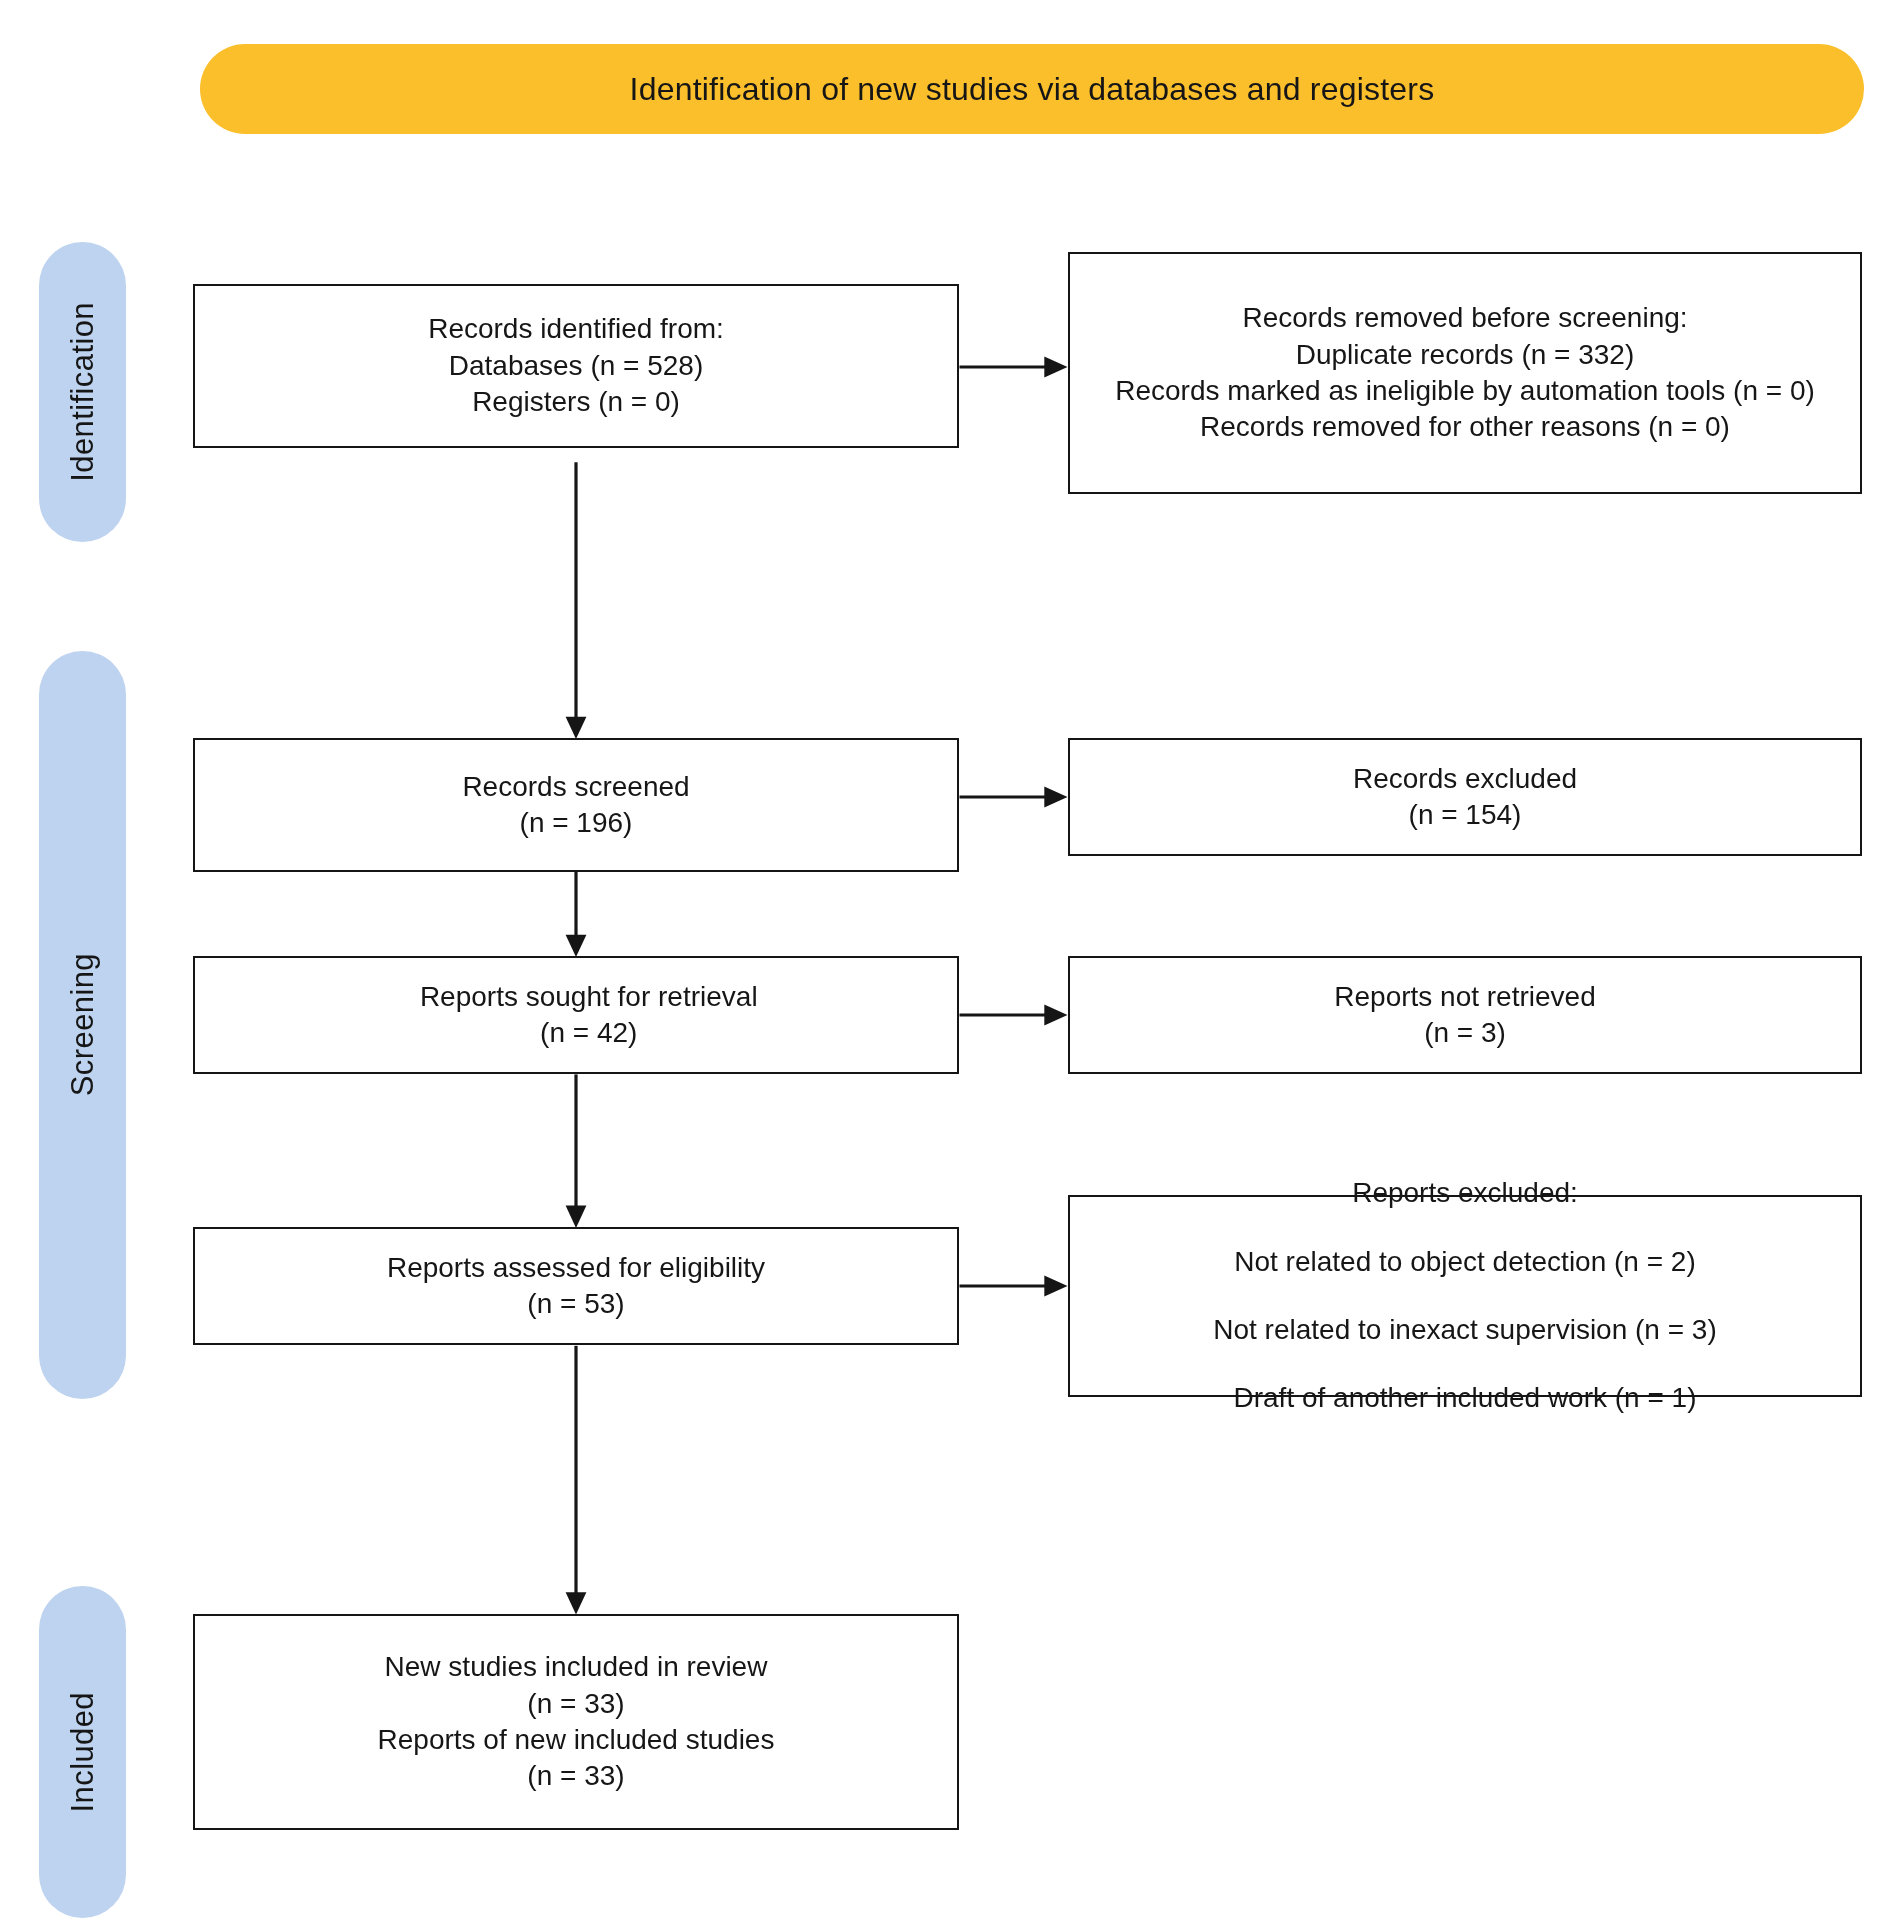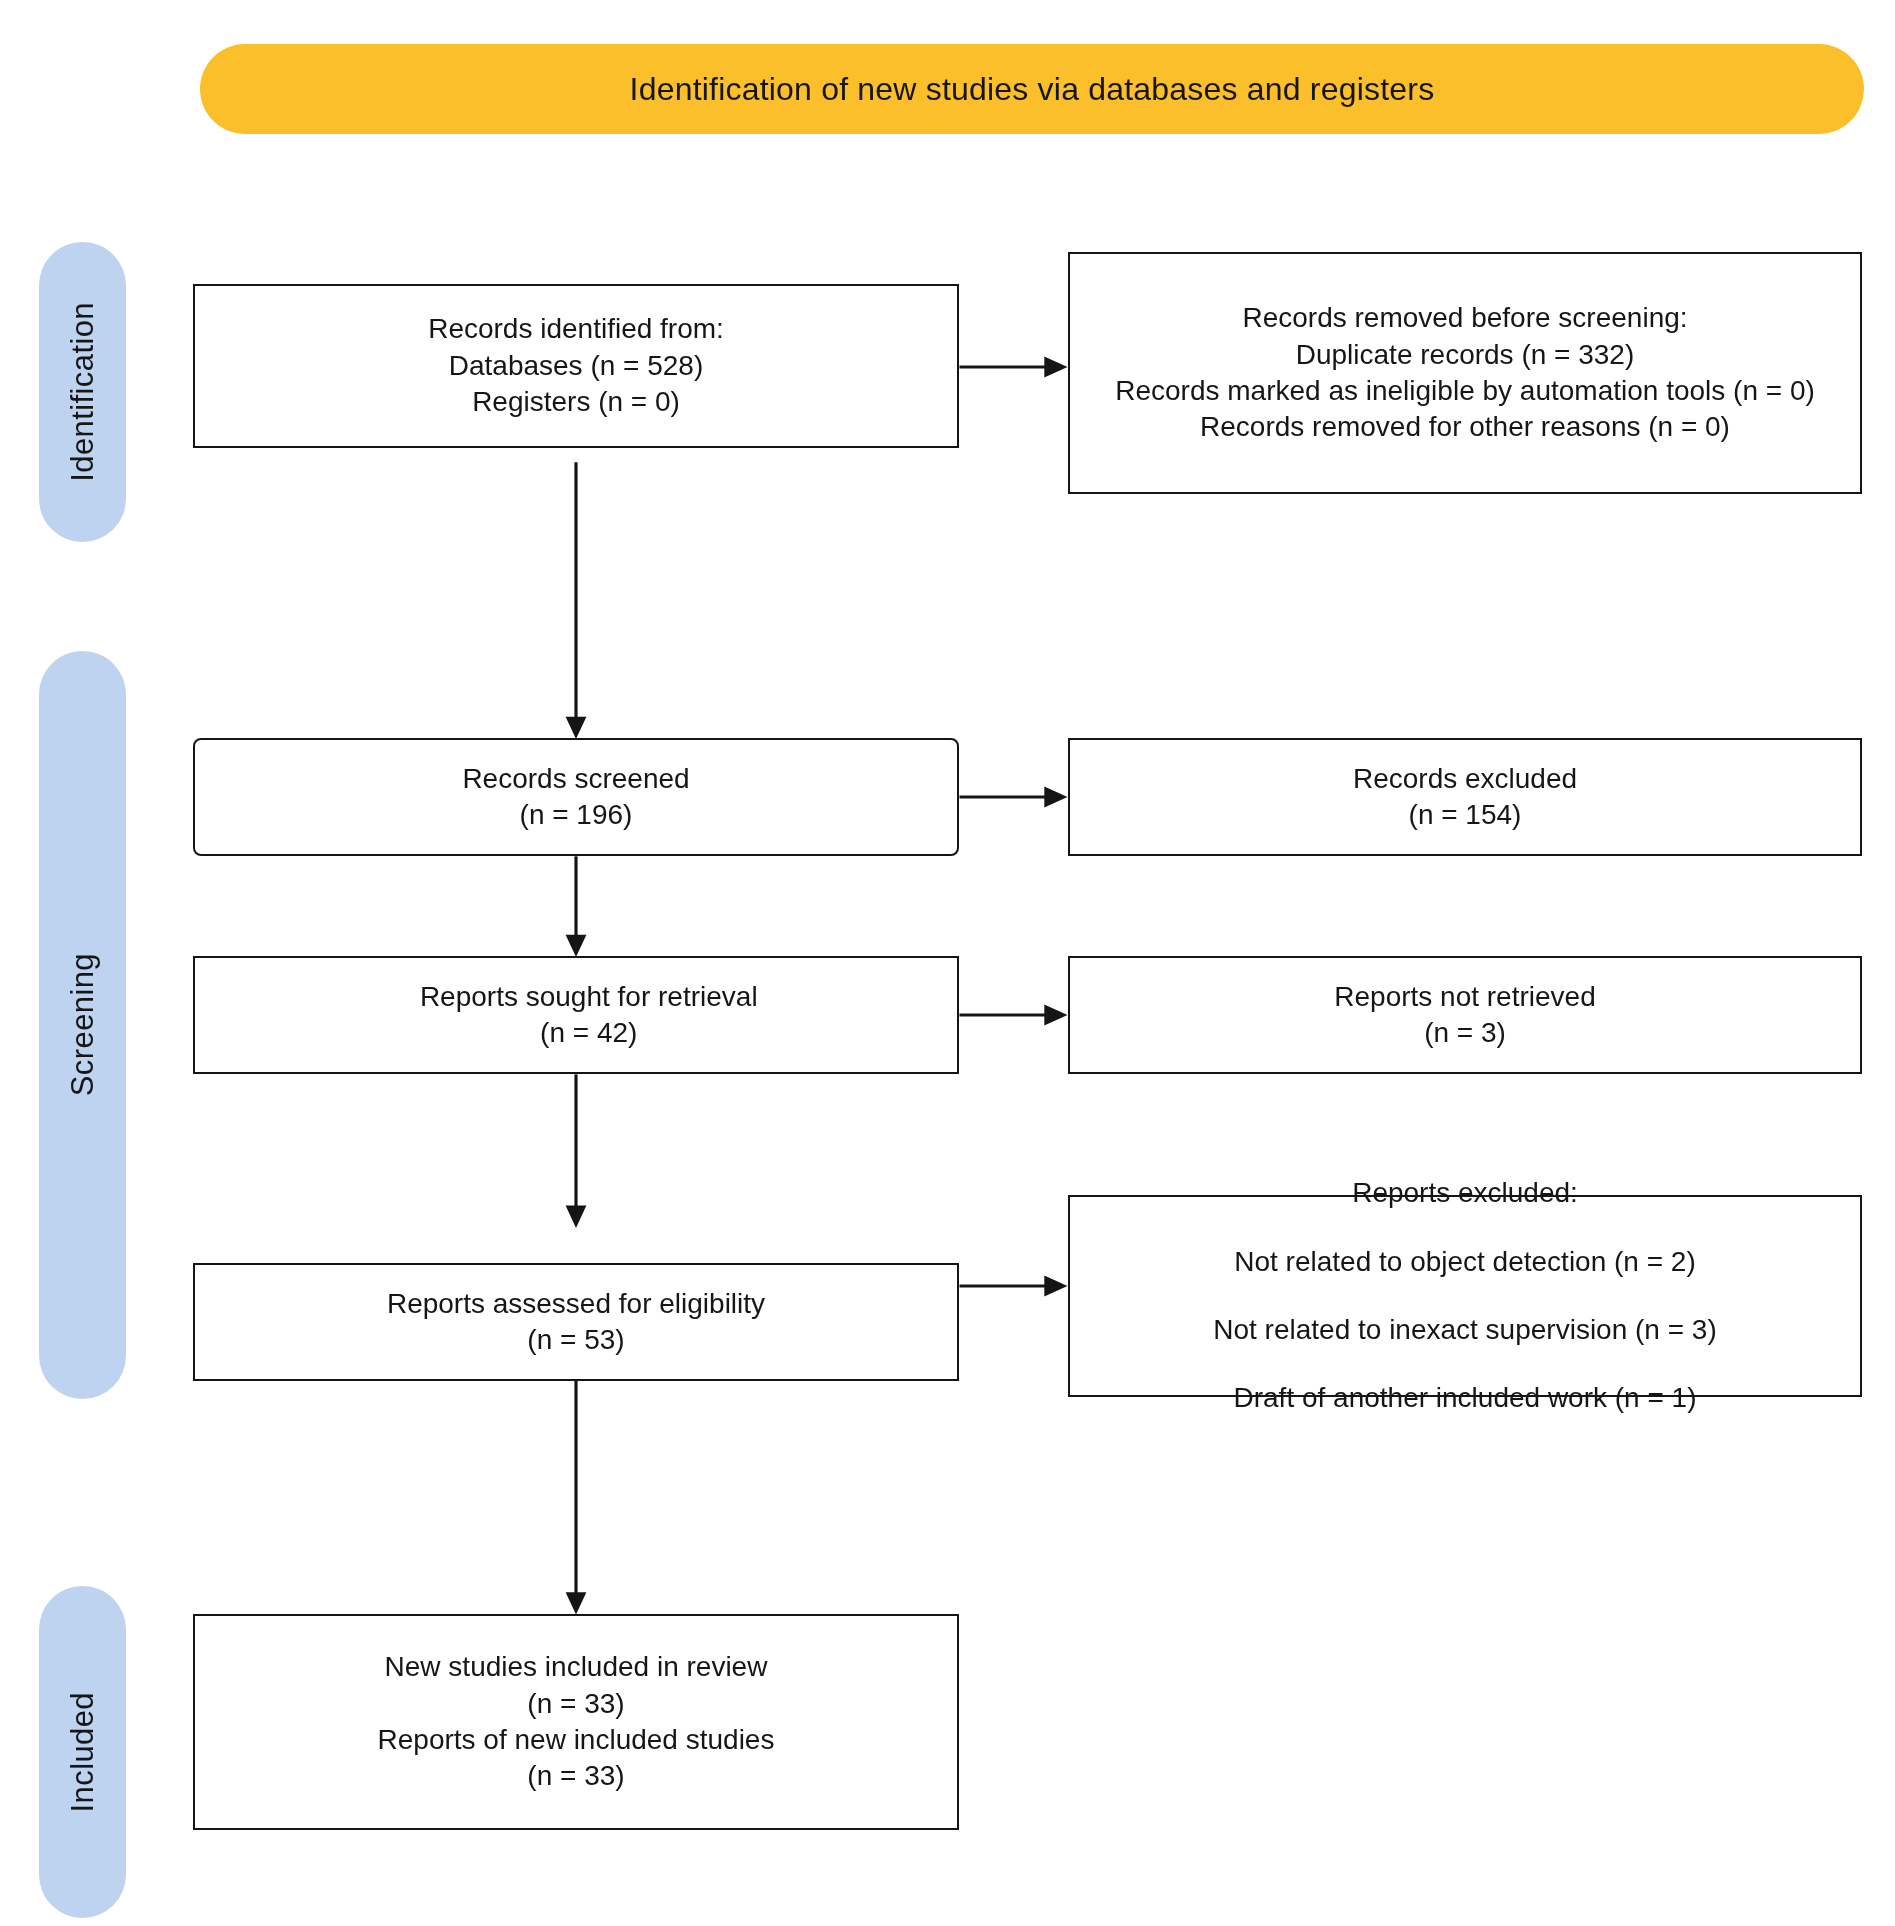--- a/index.html
+++ b/index.html
@@ -84,23 +84,23 @@
     color: #161616;
     text-align: center;
     white-space: nowrap;
   }
   .flow-box.wrapline .line {
     white-space: normal;
   }
 
   
   #box-identified        { left: 193px; top: 284px;  width: 766px;  height: 164px; }
-  #box-screened          { left: 193px; top: 738px;  width: 766px;  height: 118px; border-radius: 8px; }
+  #box-screened          { left: 193px; top: 738px;  width: 766px;  height: 134px; }
   #box-sought            { left: 193px; top: 956px; width: 766px;  height: 118px; padding-left: 40px; }
-  #box-eligibility       { left: 193px; top: 1227px; width: 766px;  height: 118px; margin-top: 36px; }
+  #box-eligibility       { left: 193px; top: 1227px; width: 766px;  height: 118px; }
   #box-included          { left: 193px; top: 1614px; width: 766px;  height: 216px; }
 
   
   #box-removed           { left: 1068px; top: 252px;  width: 794px; height: 242px; }
   #box-excluded-records  { left: 1068px; top: 738px;  width: 794px; height: 118px; }
   #box-not-retrieved     { left: 1068px; top: 956px; width: 794px; height: 118px; }
   #box-reports-excluded  { left: 1068px; top: 1195px; width: 794px; height: 202px; gap: 32px; }
 
   
   .connector {

